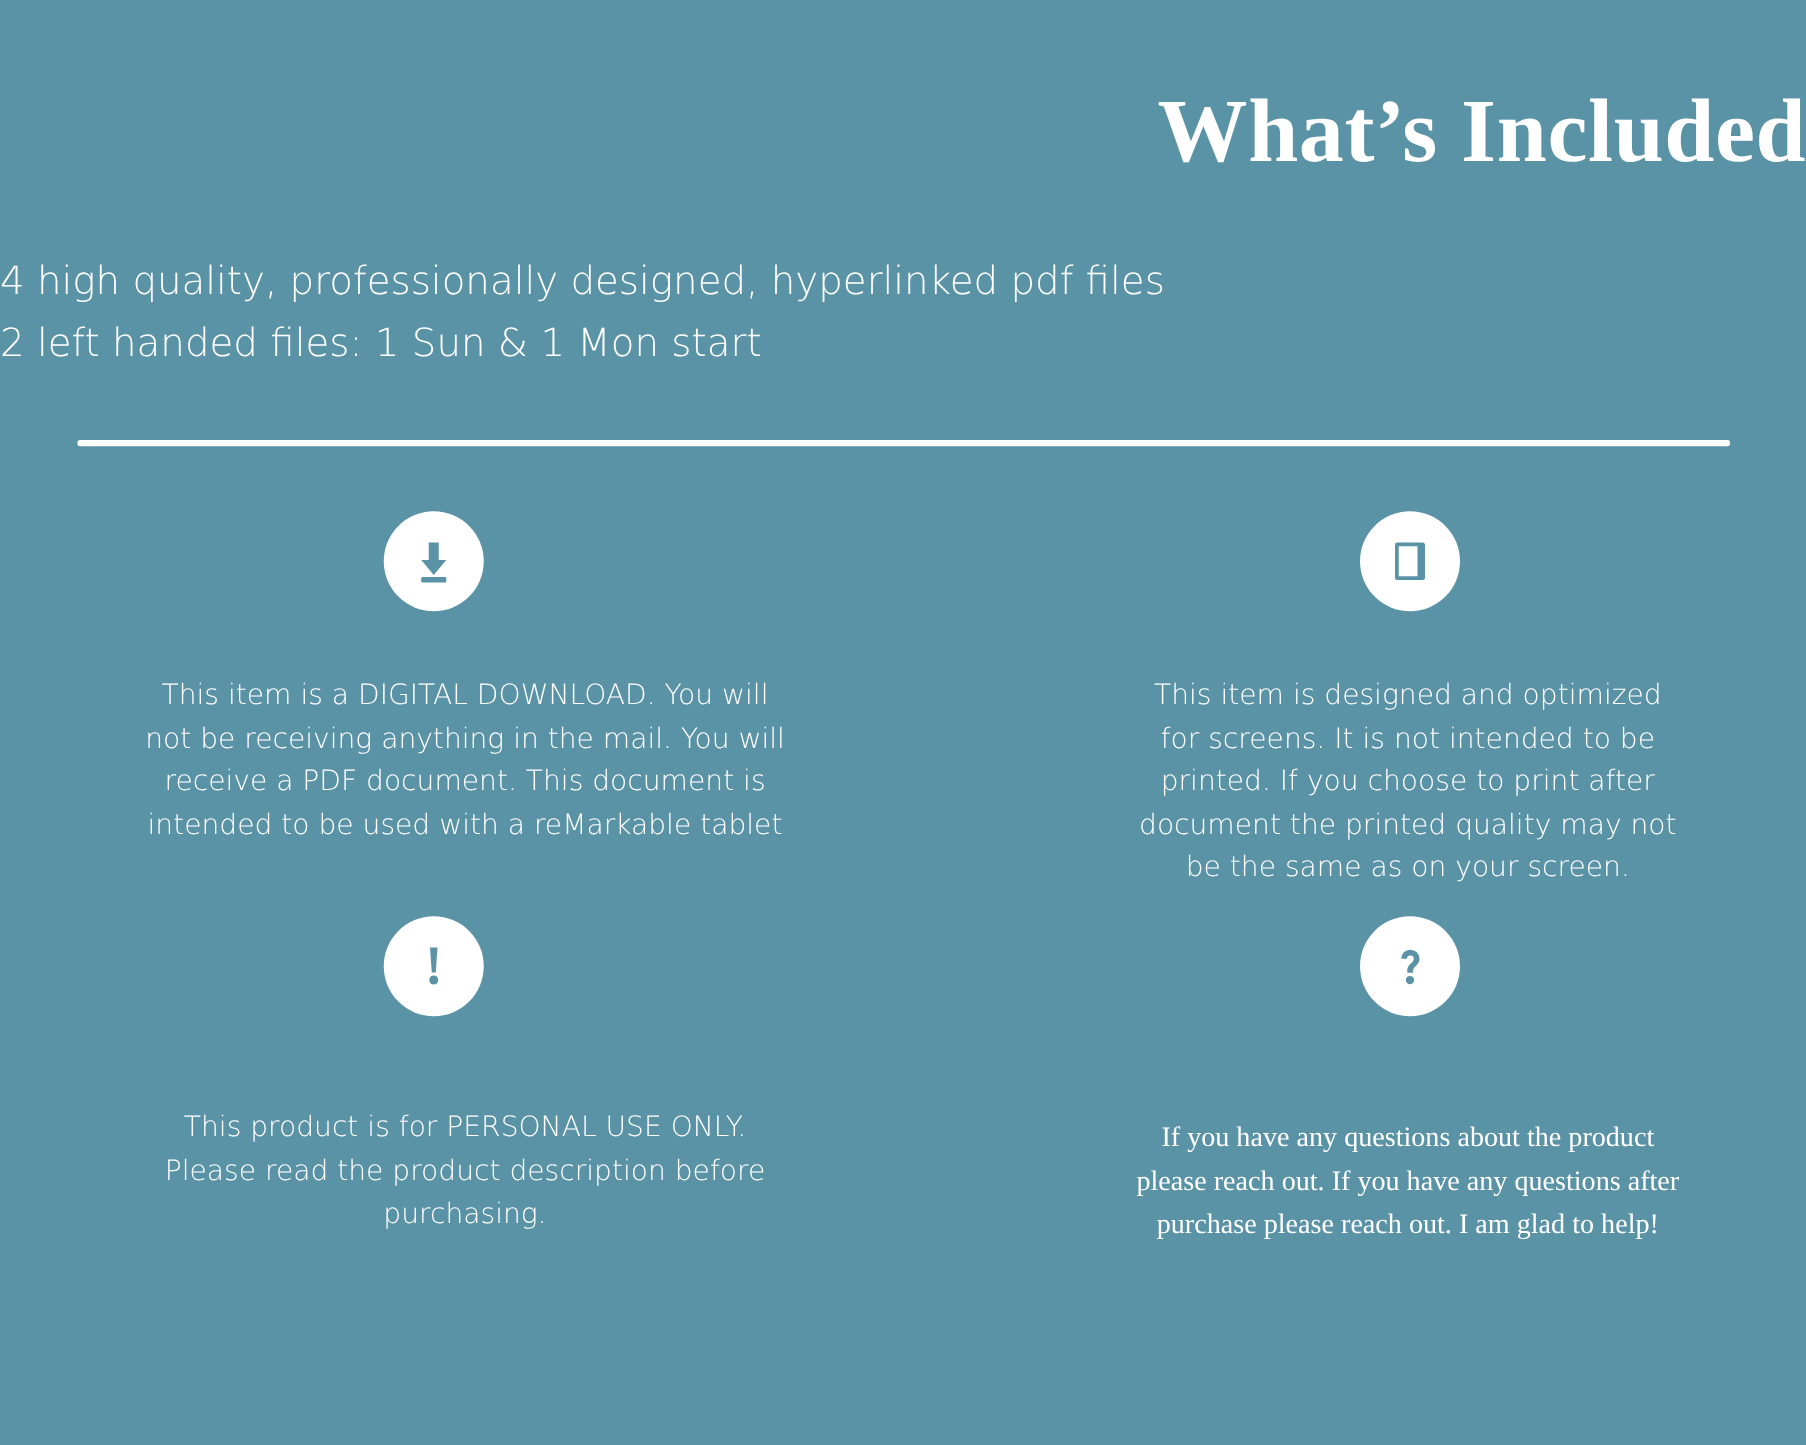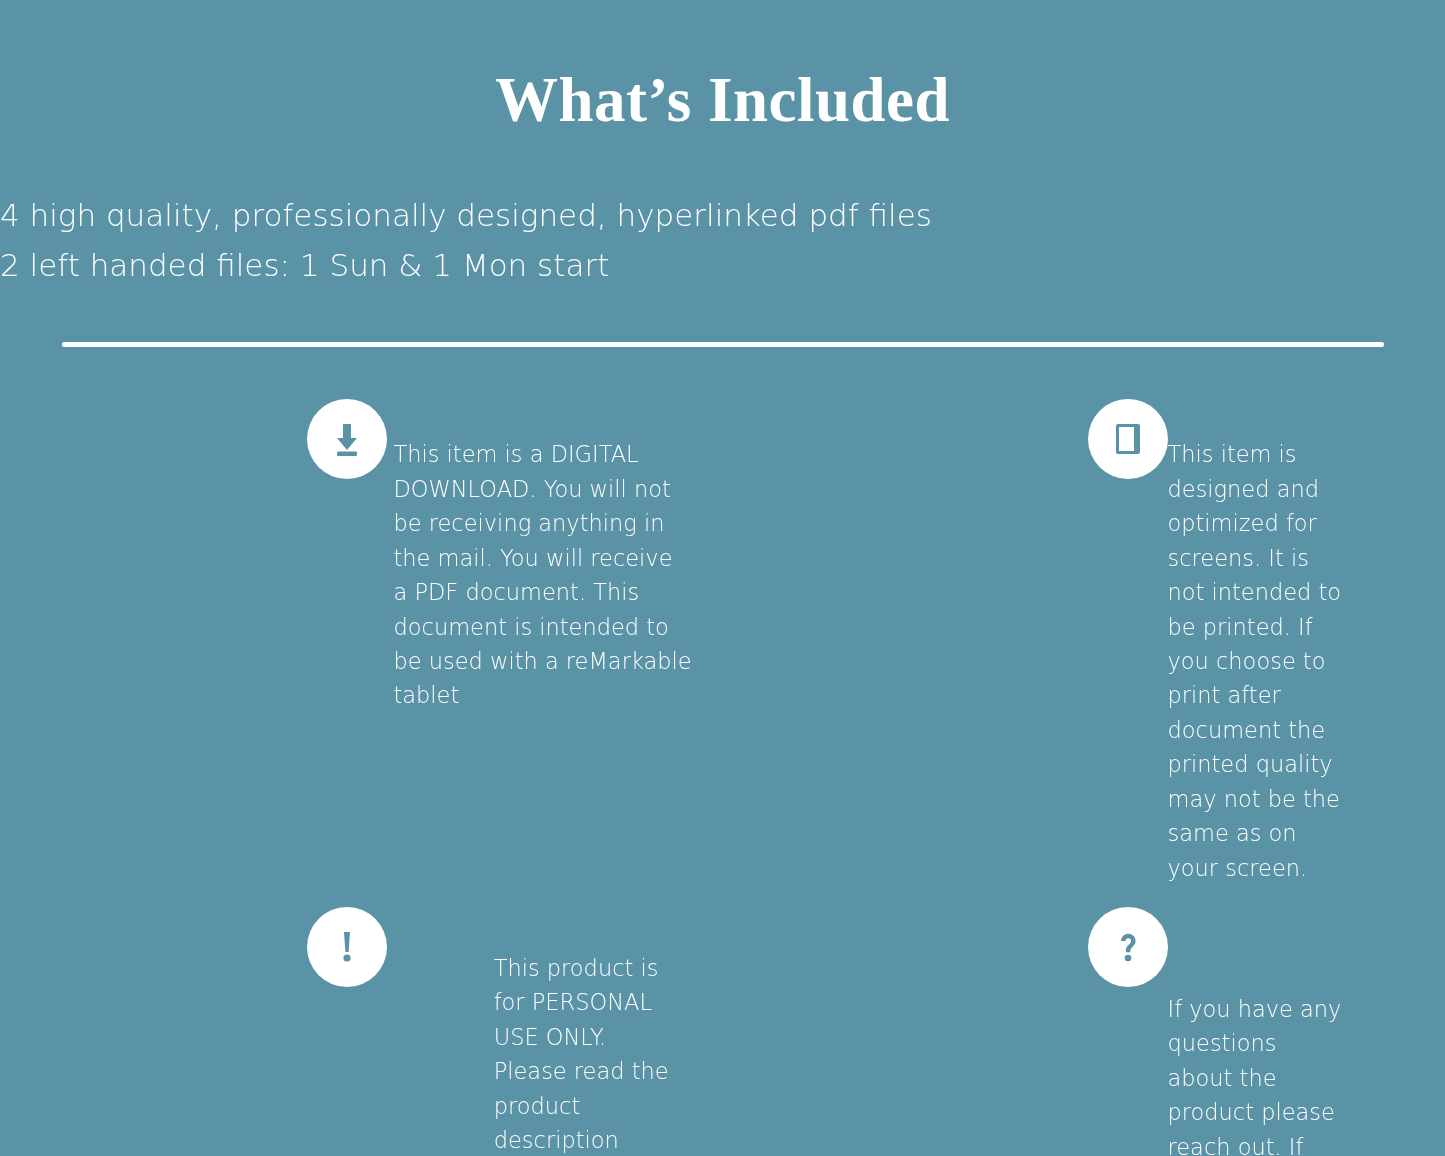--- a/index.html
+++ b/index.html
@@ -14,24 +14,24 @@
     overflow: hidden;
   }
   .page {
     position: relative;
     width: 1445px;
     height: 1156px;
     background: #5b93a6;
     box-sizing: border-box;
   }
   .title {
-    text-align: center;
+    text-align: right;
     font-family: "Liberation Serif", serif;
     font-weight: bold;
-    font-size: 63px;
+    font-size: 72px;
     color: #ffffff;
     letter-spacing: 0.5px;
     margin: 0;
     padding-top: 66px;
     line-height: 1.1;
   }
   .intro {
     text-align: left;
     color: #ffffff;
     font-size: 31px;
@@ -55,24 +55,25 @@
     display: grid;
     grid-template-columns: 1fr 1fr;
     grid-template-rows: auto auto;
     column-gap: 0px;
     row-gap: 22px;
     padding: 0 60px;
     box-sizing: border-box;
   }
   .cell {
     display: flex;
-    flex-direction: row;
+    flex-direction: column;
     align-items: flex-start;
     padding: 0 50px;
     box-sizing: border-box;
+    text-align: center;
   }
   .icon-wrap {
     width: 100%;
     display: flex;
     justify-content: center;
     height: 92px;
     align-items: flex-start;
   }
   .icon-circle {
     width: 80px;
@@ -86,22 +87,22 @@
   .cell-text {
     color: #ffffff;
     font-size: 22.5px;
     line-height: 1.53;
     font-family: "DejaVu Sans", sans-serif;
     font-weight: 300;
     max-width: 520px;
   }
   .cell.c1 .cell-text { margin-top: 38px; }
   .cell.c2 .cell-text { margin-top: 38px; }
-  .cell.c3 .cell-text { margin-top: 44px; }
-  .cell.c4 .cell-text { margin-top: 85px; }
+  .cell.c3 .cell-text { margin-top: 60px; }
+  .cell.c4 .cell-text { margin-top: 68px; font-family: Liberation Serif, serif; }
 
   .cell.c1, .cell.c3 { padding-left: 52px; padding-right: 30px; }
   .cell.c2, .cell.c4 { padding-left: 185px; padding-right: 40px; }
 
   .cell.c1 .icon-wrap, .cell.c3 .icon-wrap { justify-content: flex-start; padding-left: 195px; }
   .cell.c2 .icon-wrap, .cell.c4 .icon-wrap { justify-content: flex-start; padding-left: 180px; }
 </style>
 </head>
 <body>
 

